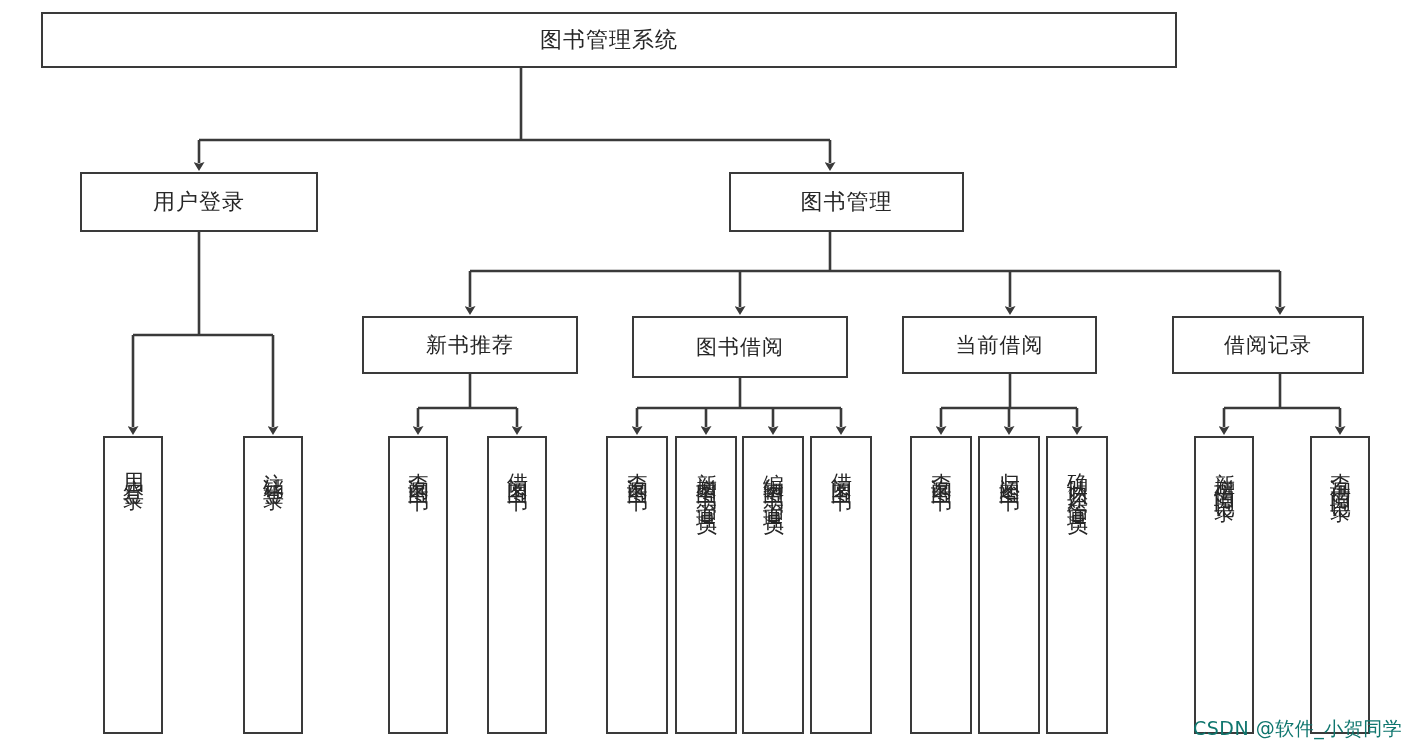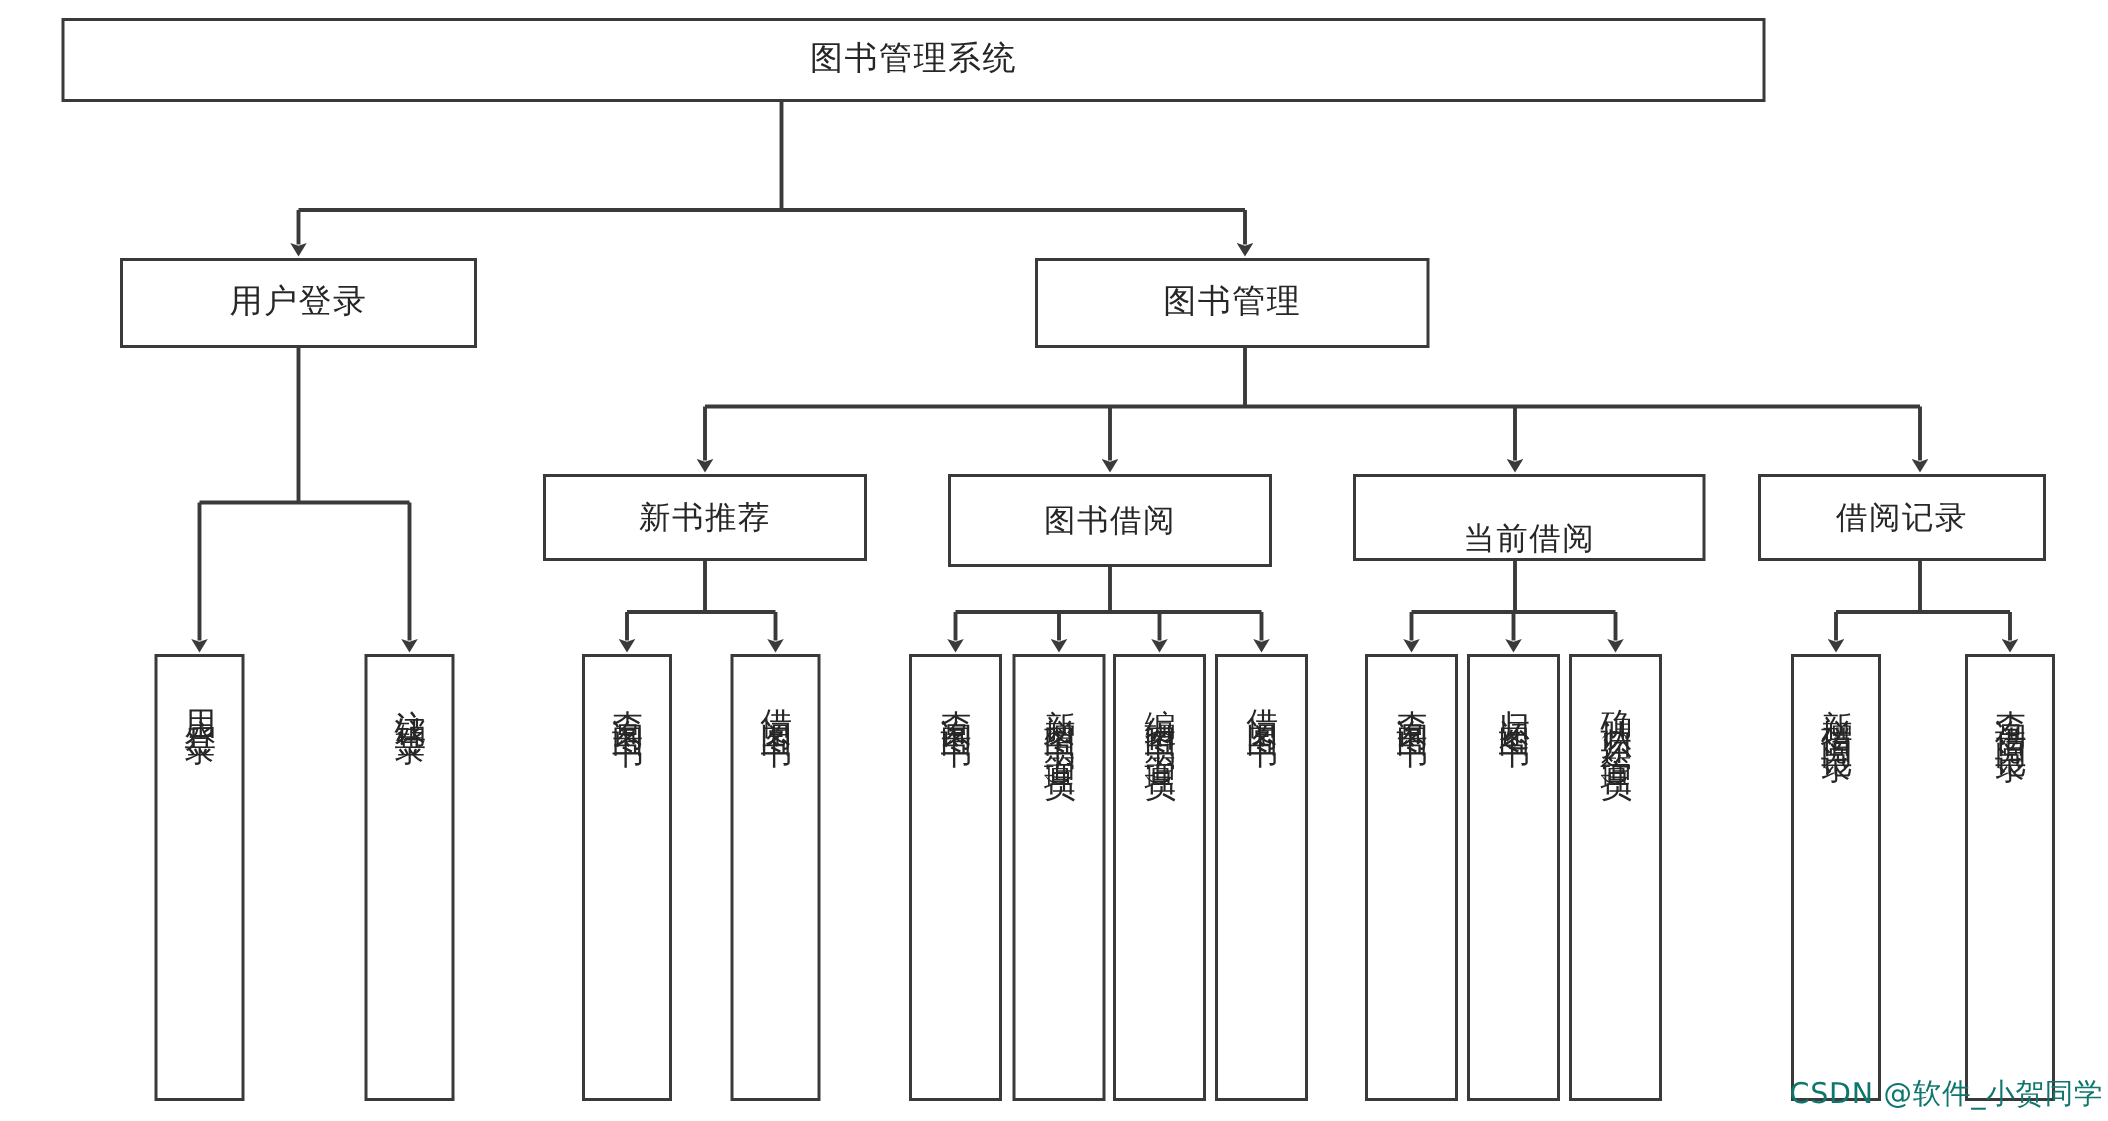--- a/index.html
+++ b/index.html
@@ -123,31 +123,31 @@
     </g>
   </svg>
 
   <div class="node root" style="left:20px; top:12px; width:1136px; height:56px;margin-left:21px;">
     <span class="label">图书管理系统</span>
   </div>
 
   <div class="node level1" style="left:80px; top:172px; width:238px; height:60px;">
     <span class="label">用户登录</span>
   </div>
-  <div class="node level1" style="left:690px; top:172px; width:263px; height:60px;">
+  <div class="node level1" style="left:729px; top:172px; width:235px; height:60px;">
     <span class="label">图书管理</span>
   </div>
 
   <div class="node level2" style="left:362px; top:316px; width:216px; height:58px;">
     <span class="label">新书推荐</span>
   </div>
   <div class="node level2" style="left:632px; top:316px; width:216px; height:62px;">
     <span class="label">图书借阅</span>
   </div>
-  <div class="node level2" style="left:902px; top:316px; width:235px; height:58px;align-items:flex-end;">
+  <div class="node level2" style="left:902px; top:316px; width:195px; height:58px;">
     <span class="label">当前借阅</span>
   </div>
   <div class="node level2" style="left:1172px; top:316px; width:192px; height:58px;">
     <span class="label">借阅记录</span>
   </div>
 
   <div class="node vertical" style="left:103px; top:436px; width:60px; height:298px;">
     <span class="label">用户登录</span>
   </div>
   <div class="node vertical" style="left:243px; top:436px; width:60px; height:298px;">

